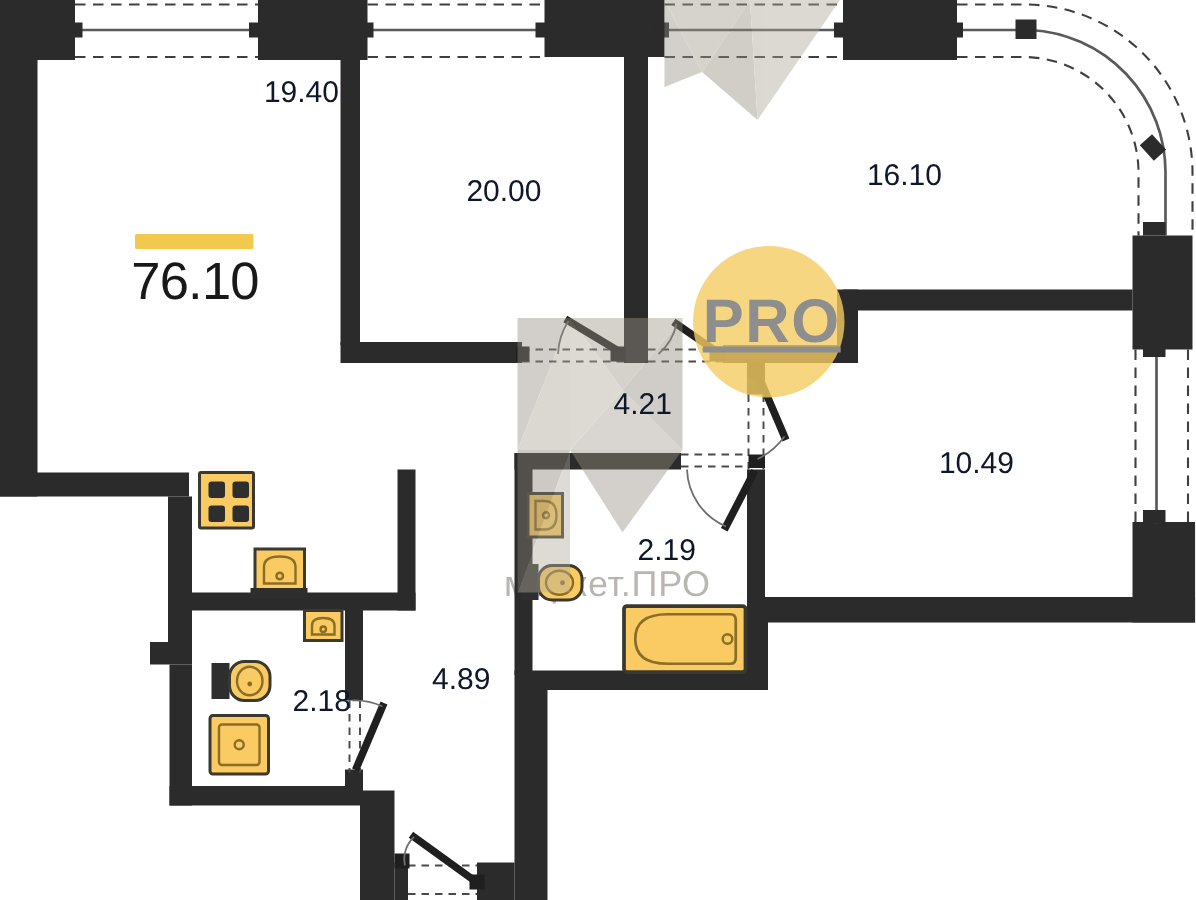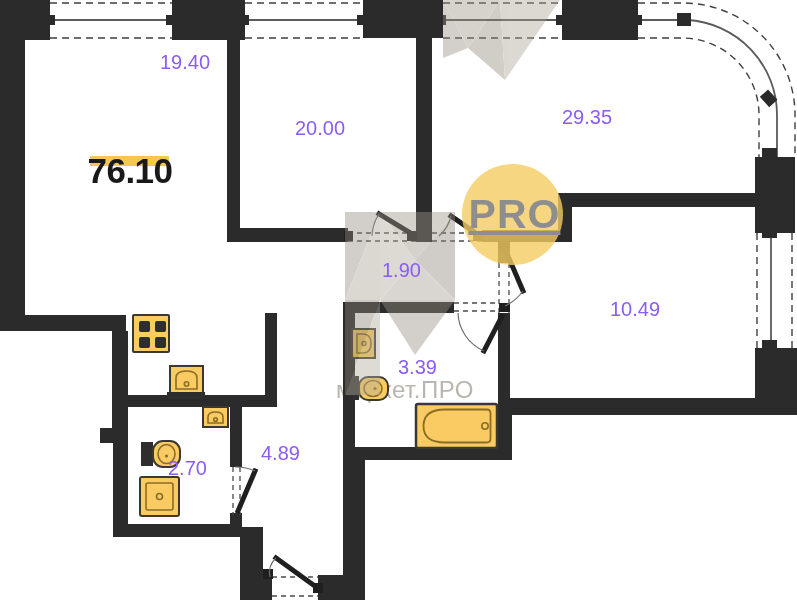--- a/index.html
+++ b/index.html
@@ -1,26 +1,26 @@
 <!DOCTYPE html>
 <html><head>
 <meta charset="utf-8">
 <style>
   html,body{margin:0;padding:0;background:#ffffff;}
   #plan{position:relative;width:797px;height:600px;background:#ffffff;overflow:hidden;
         font-family:"Liberation Sans", sans-serif;}
   #plan svg{position:absolute;left:0;top:0;z-index:1;}
   .watermark-text{position:absolute;left:336px;top:376px;z-index:0;
         font-size:24px;letter-spacing:.5px;color:#8c867c;opacity:.6;white-space:nowrap;}
-  .room-label{position:absolute;width:66px;text-align:left;z-index:3;
-        font-size:20px;color:#8b5cf6;}
+  .room-label{position:absolute;width:66px;text-align:right;z-index:3;
+        font-size:20px;color:#0f172a;}
   .total-bar{position:absolute;left:90px;top:156px;width:79px;height:10px;z-index:3;
         background:#F3C84E;border-radius:1px;}
-  .total-label{position:absolute;left:82px;top:151px;width:96px;text-align:center;z-index:3;
-        font-size:35px;font-weight:700;letter-spacing:-.5px;color:#191919;}
+  .total-label{position:absolute;left:82px;top:168px;width:96px;text-align:center;z-index:3;
+        font-size:35px;font-weight:400;letter-spacing:-.5px;color:#191919;}
   .pro-circle{position:absolute;left:462px;top:164px;width:101px;height:101px;z-index:2;
         border-radius:50%;background:rgba(244,204,97,0.8);
         display:flex;align-items:center;justify-content:center;padding-left:4px;box-sizing:border-box;}
   .pro-circle span{font-size:41px;font-weight:700;color:#8e8e8e;letter-spacing:1px;text-decoration:underline;}
   
   .wall{fill:#2b2b2b;}
   .wdash{stroke:#3f3f3f;stroke-width:1.4;stroke-dasharray:7 5;fill:none;}
   .wline{stroke:#5a5a5a;stroke-width:1.8;fill:none;}
   .tdash{stroke:#4a4a4a;stroke-width:1.3;stroke-dasharray:5 4;fill:none;}
   .leaf{stroke:#1f1f1f;stroke-width:5;stroke-linecap:square;fill:none;}
@@ -219,20 +219,20 @@
 
   <div class="pro-circle">
     <span>PRO</span>
   </div>
 
   <div class="total-bar"></div>
   <div class="total-label">76.10</div>
 
   <div class="room-label" style="left:160px;top:51px">19.40</div>
   <div class="room-label" style="left:295px;top:117px">20.00</div>
-  <div class="room-label" style="left:562px;top:106px">29.35</div>
-  <div class="room-label" style="left:382px;top:259px">1.90</div>
+  <div class="room-label" style="left:562px;top:106px">16.10</div>
+  <div class="room-label" style="left:382px;top:259px">4.21</div>
   <div class="room-label" style="left:610px;top:298px">10.49</div>
-  <div class="room-label" style="left:398px;top:356px">3.39</div>
-  <div class="room-label" style="left:168px;top:457px">2.70</div>
+  <div class="room-label" style="left:398px;top:356px">2.19</div>
+  <div class="room-label" style="left:168px;top:457px">2.18</div>
   <div class="room-label" style="left:261px;top:442px">4.89</div>
 
 </div>
 
 </body></html>

